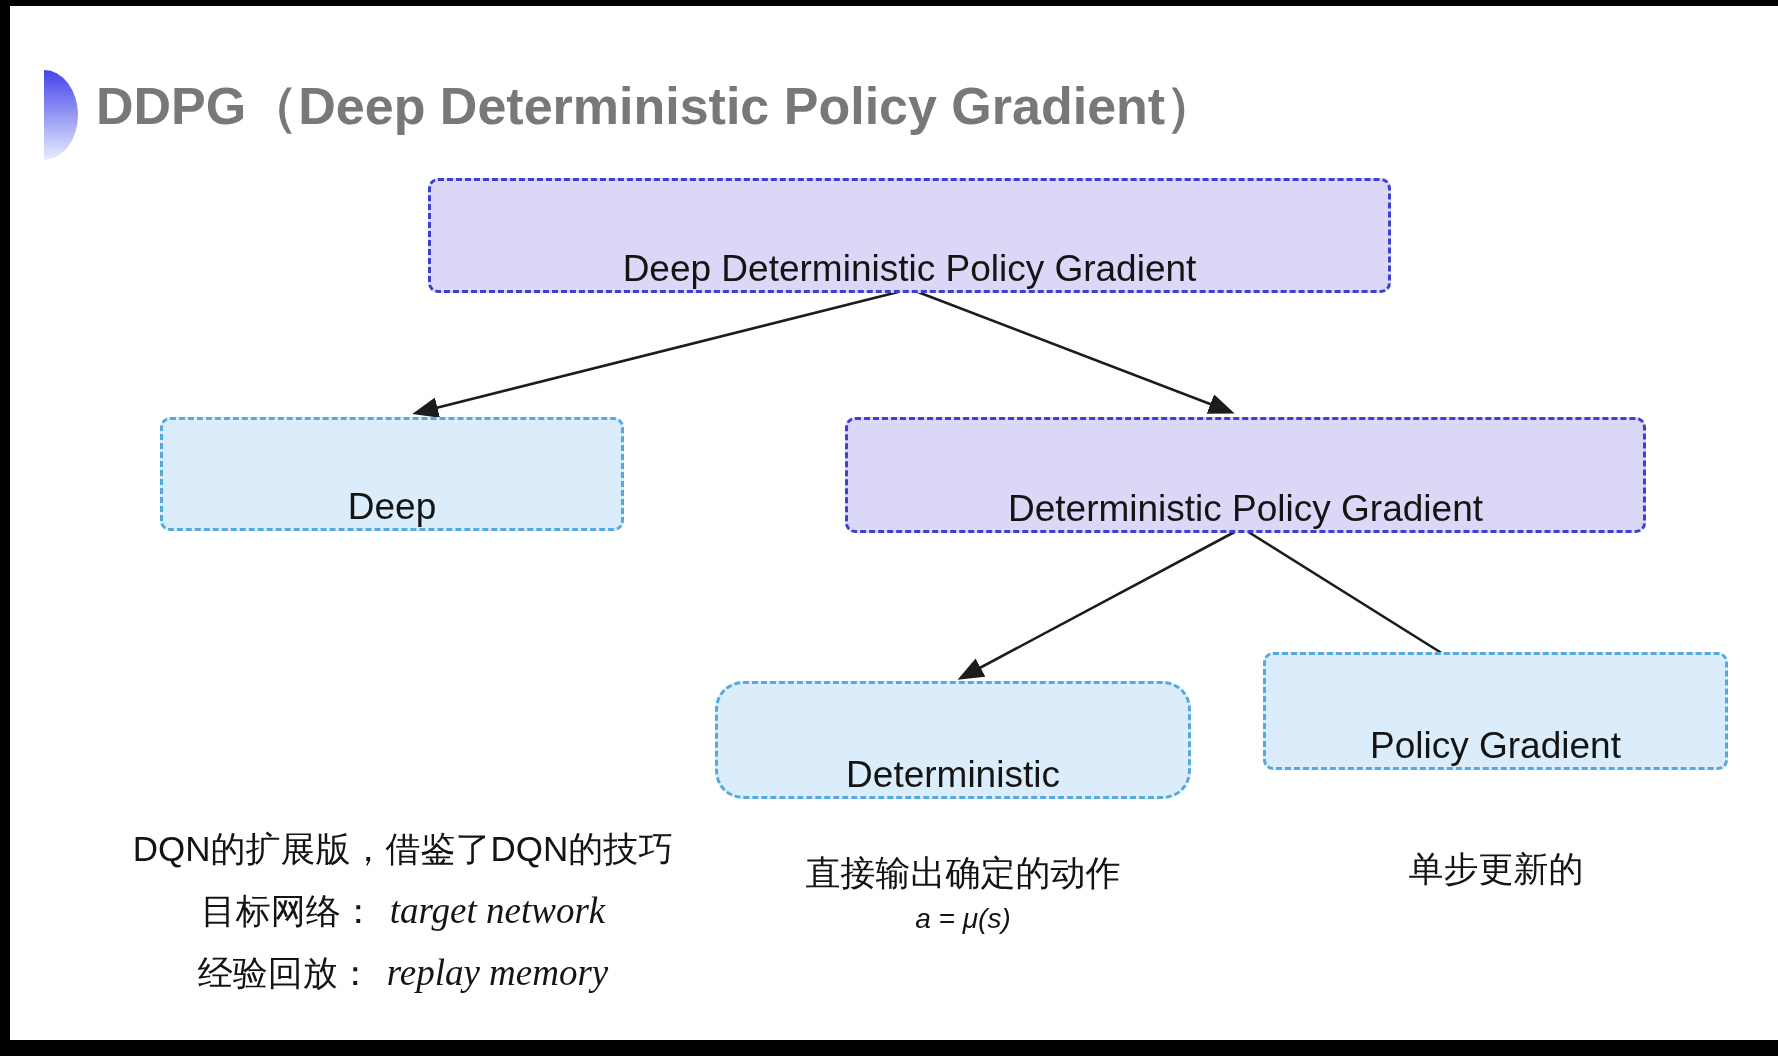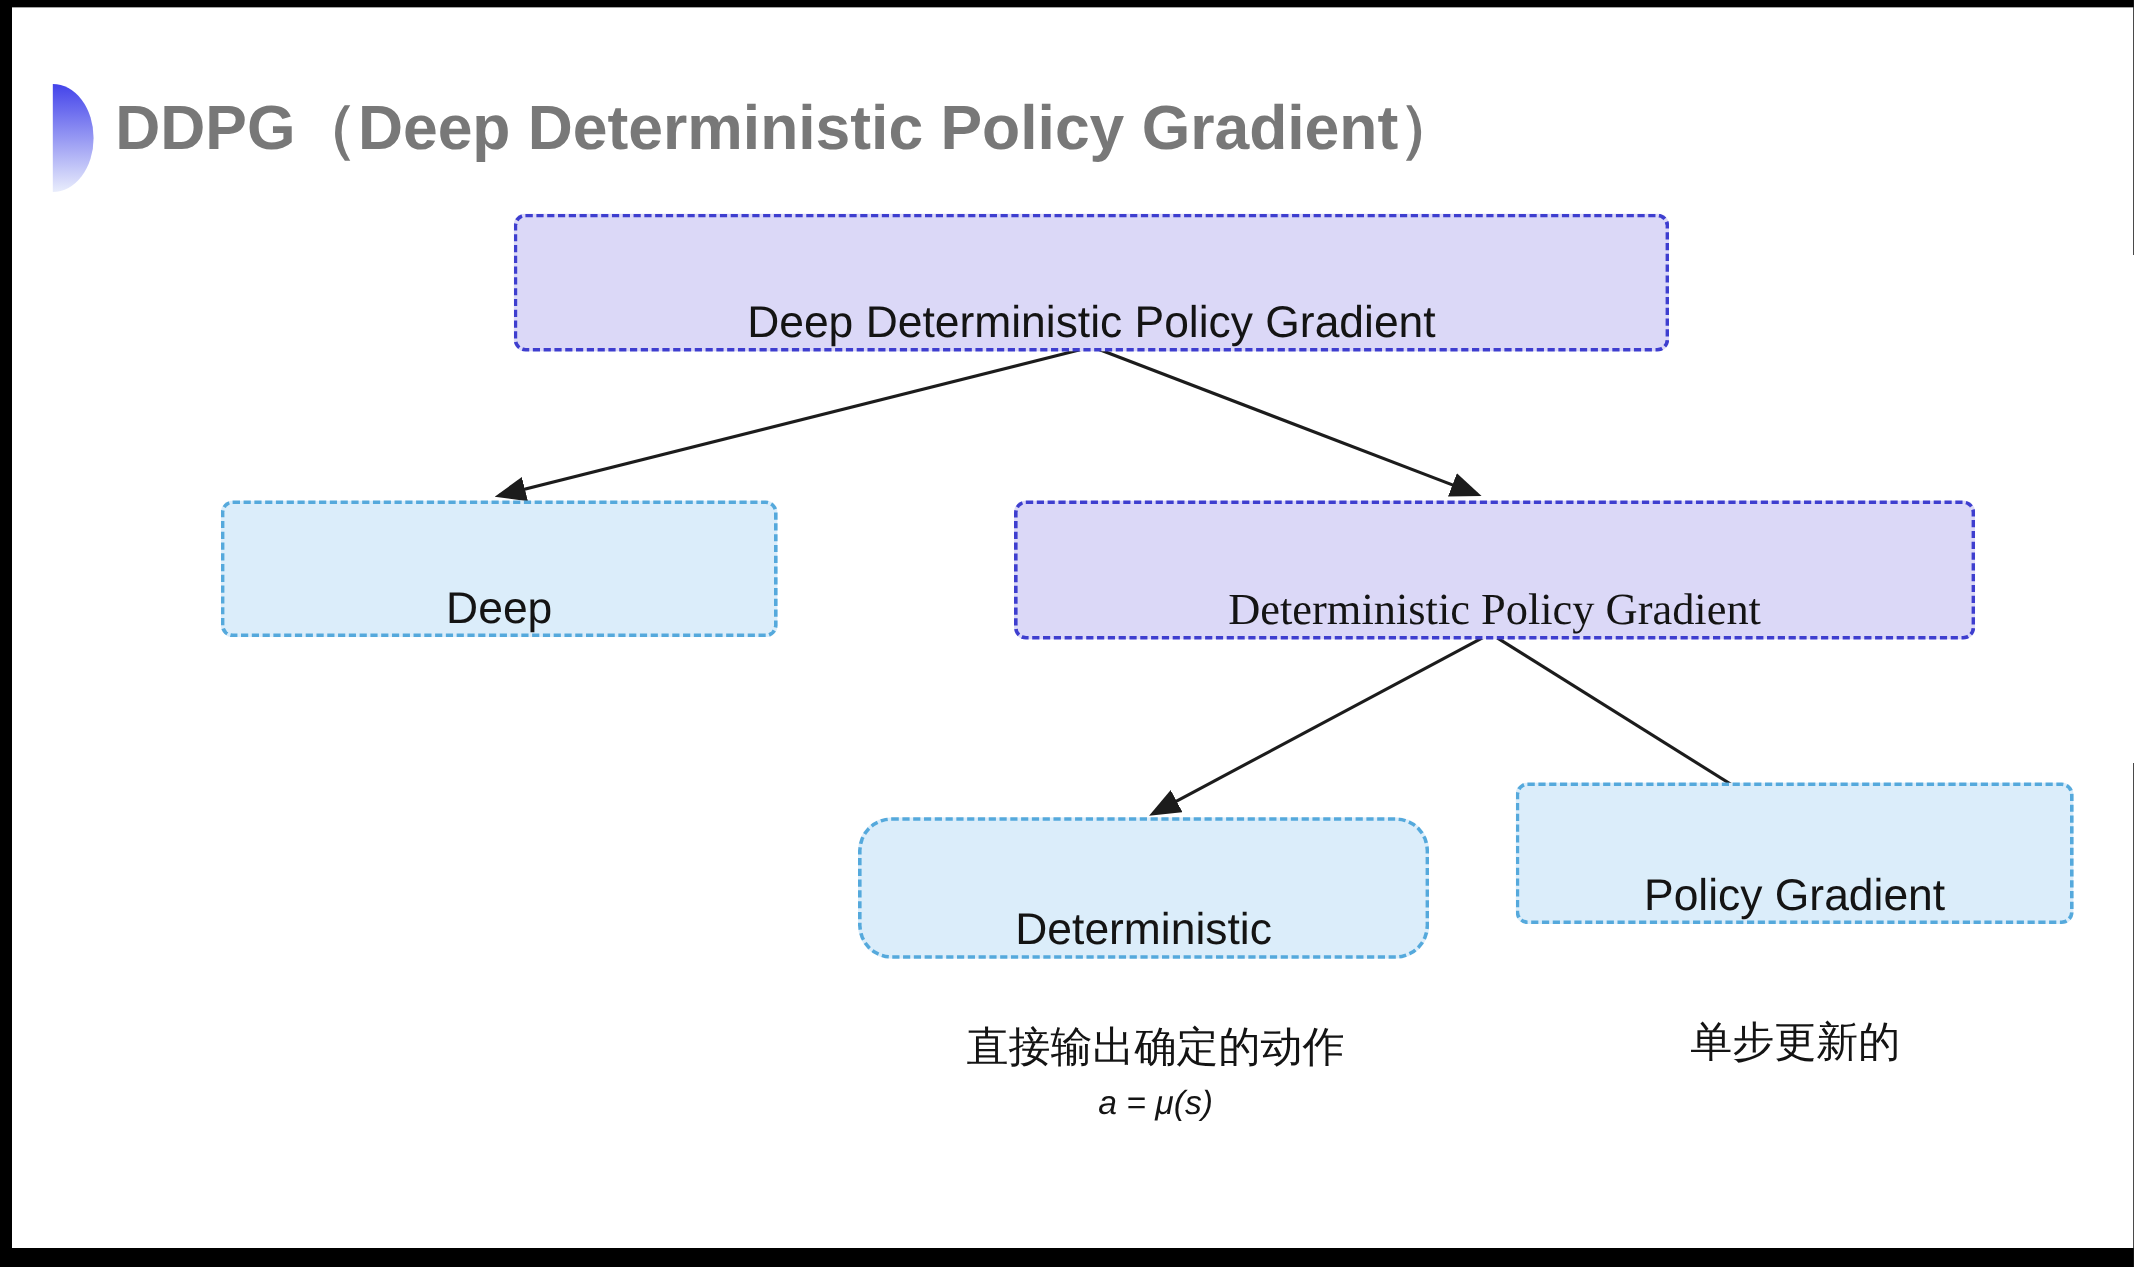--- a/index.html
+++ b/index.html
@@ -14,22 +14,22 @@
       border-radius:0 100% 100% 0 / 0 50% 50% 0;}
   .page-title{left:96px;top:72px;width:1500px;font-size:52px;font-weight:600;
       color:var(--title-text);letter-spacing:0px;white-space:nowrap;}
 
   .node{display:flex;align-items:flex-end;justify-content:center;text-align:center;
       border-radius:10px;font-size:37px;font-weight:500;color:var(--node-text);}
   .node.purple{background:var(--purple-fill);border:3px dashed var(--purple-border);}
   .node.blue{background:var(--blue-fill);border:3px dashed var(--blue-border);}
 
   .node-root{left:428px;top:178px;width:957px;height:109px;}
-  .node-deep{left:184px;top:417px;width:458px;height:108px;}
-  .node-dpg{left:845px;top:417px;width:795px;height:110px;font-family:Liberation Serif, serif;}
+  .node-deep{left:160px;top:417px;width:458px;height:108px;}
+  .node-dpg{left:845px;top:417px;width:795px;height:110px;}
   .node-det{left:715px;top:681px;width:470px;height:112px;border-radius:28px;}
   .node-pg{left:1263px;top:652px;width:459px;height:112px;}
 
   .arrows{left:0;top:0;width:1778px;height:1056px;pointer-events:none;}
 
   .notes{color:var(--node-text);text-align:center;font-size:35px;font-weight:500;}
   .notes .ser{font-family:"Liberation Serif","DejaVu Serif",serif;font-style:italic;font-size:37px;}
   .notes-deep{left:98px;top:818px;width:610px;line-height:62px;}
   .notes-deep .ser{margin-left:14px;}
   .notes-det{left:748px;top:850px;width:430px;line-height:46px;}
@@ -79,20 +79,25 @@
   </div>
 
   <div class="abs node blue node-det">
     <span>Deterministic</span>
   </div>
 
   <div class="abs node blue node-pg">
     <span>Policy Gradient</span>
   </div>
 
+  <div class="abs notes notes-deep">
+    <div>DQN的扩展版，借鉴了DQN的技巧</div>
+    <div><span>目标网络：</span><span class="ser">target network</span></div>
+    <div><span>经验回放：</span><span class="ser">replay memory</span></div>
+  </div>
 
   <div class="abs notes notes-det">
     <div>直接输出确定的动作</div>
     <div class="formula">a = μ(s)</div>
   </div>
 
   <div class="abs notes notes-pg">
     <div>单步更新的</div>
   </div>
 

